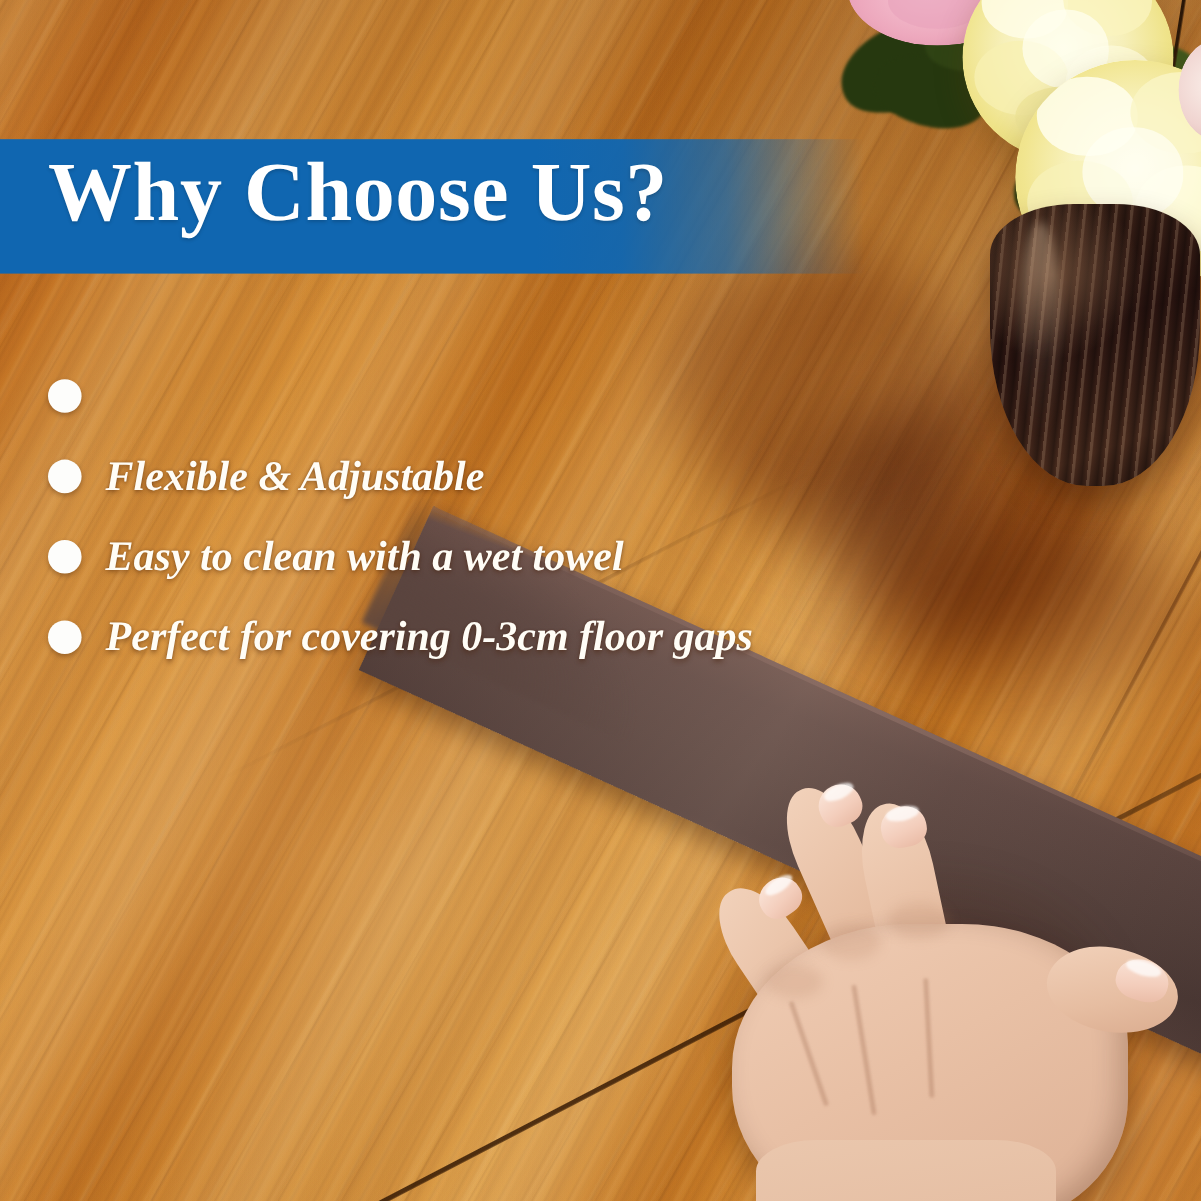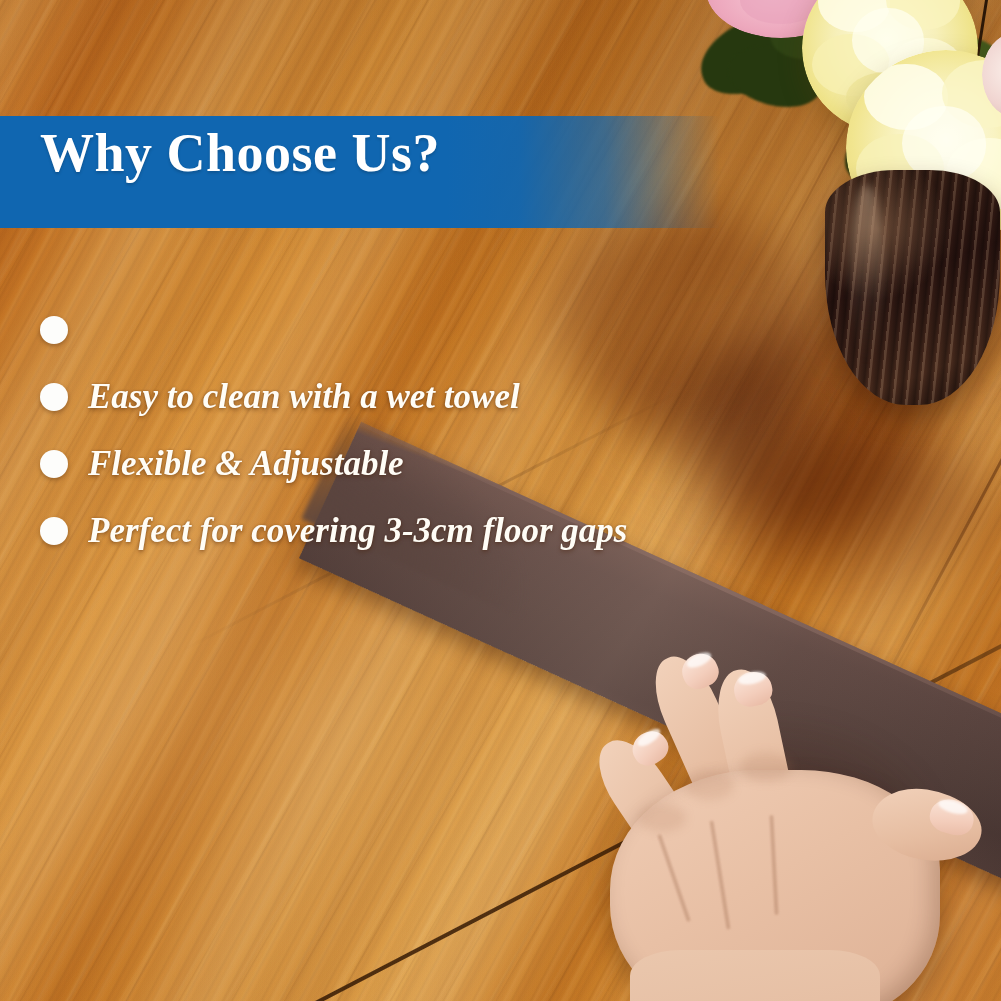--- a/index.html
+++ b/index.html
@@ -115,21 +115,21 @@
       #1066b0 0%, #1066b0 62%,
       rgba(16,102,176,0.96) 72%,
       rgba(16,102,176,0.72) 84%,
       rgba(16,102,176,0.30) 93%,
       rgba(16,102,176,0.00) 100%);
   }
   .banner-title{
     position:absolute;left:40px;top:126px;
     color:#ffffff;
     font-family:"Liberation Serif", serif;
-    font-size:54px;font-weight:700;line-height:1;
+    font-size:70px;font-weight:700;line-height:1;
     letter-spacing:0.5px;
     white-space:nowrap;
     text-shadow:0 2px 3px rgba(0,0,0,0.18);
   }
 
   
   .bullets{position:absolute;left:0;top:296px;width:760px;}
   .bullet-row{position:relative;height:67px;display:flex;align-items:center;}
   .dot{
     width:28px;height:28px;border-radius:50%;
@@ -352,25 +352,25 @@
 
   <div class="banner"></div>
   <div class="banner-title">Why Choose Us?</div>
 
   <div class="bullets">
     <div class="bullet-row">
       <span class="dot"></span>
     </div>
     <div class="bullet-row">
       <span class="dot"></span>
-      <span class="bullet-text">Easy to clean with a wet towel</span>
+      <span class="bullet-text">Flexible &amp; Adjustable</span>
     </div>
     <div class="bullet-row">
       <span class="dot"></span>
-      <span class="bullet-text">Flexible &amp; Adjustable</span>
+      <span class="bullet-text">Easy to clean with a wet towel</span>
     </div>
     <div class="bullet-row">
       <span class="dot"></span>
-      <span class="bullet-text">Perfect for covering 3-3cm floor gaps</span>
+      <span class="bullet-text">Perfect for covering 0-3cm floor gaps</span>
     </div>
   </div>
 
 </div>
 
 </body></html>

